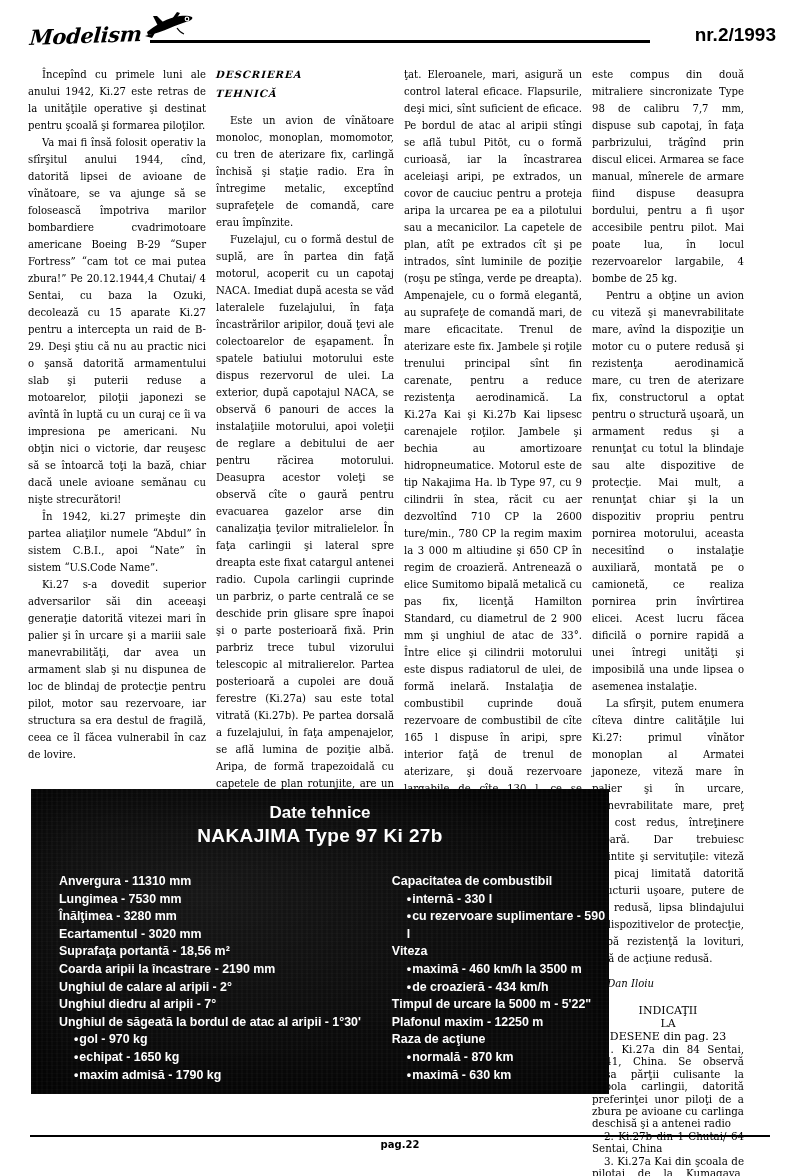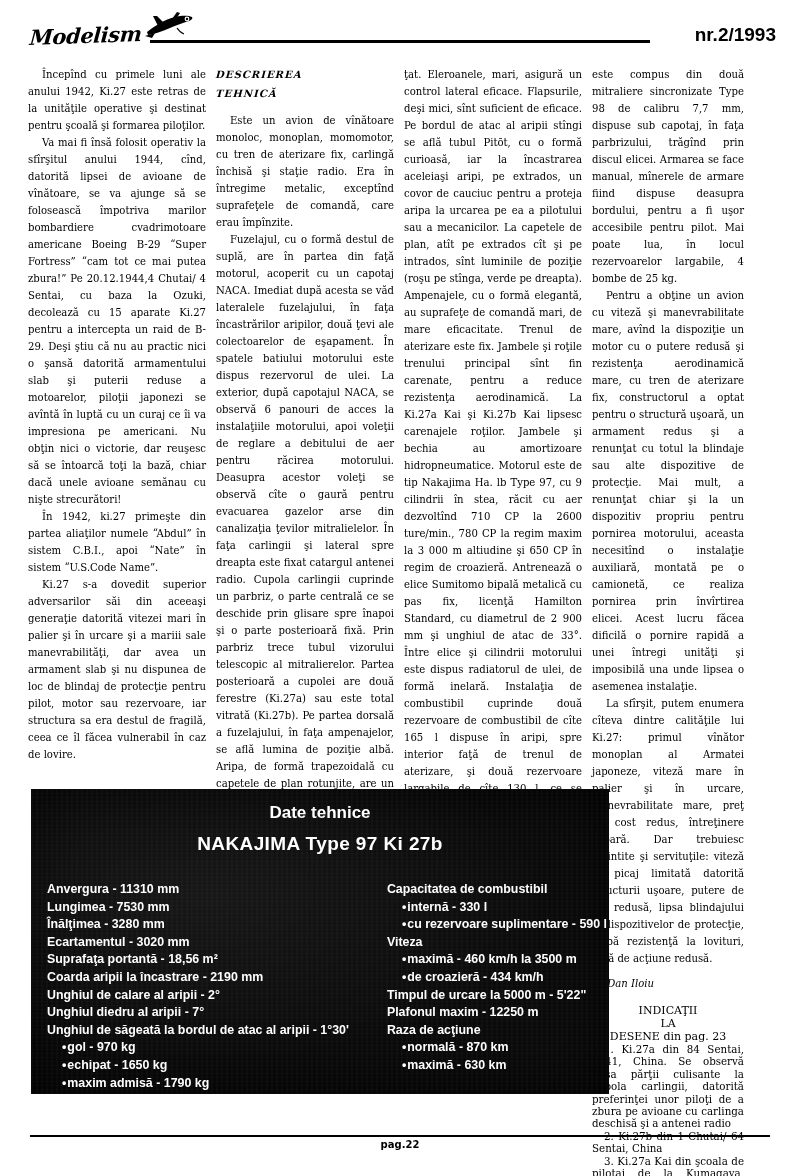--- a/index.html
+++ b/index.html
@@ -117,25 +117,25 @@
     pointer-events:none;
   }
   .db-title{
     position:relative;
     text-align:center;
     font-weight:bold;
     font-size:17px;
     line-height:23px;
     padding-top:12px;
   }
-  .db-title .l2{font-size:19px;letter-spacing:.4px;margin-top:8px;}
+  .db-title .l2{font-size:19px;letter-spacing:.4px;}
   .db-body{
     position:relative;
     display:flex;
-    padding:26px 0 0 0;
+    padding:26px 0 0 12px;
     gap:24px;
   }
   .db-col{font-weight:bold;font-size:12.4px;line-height:17.6px;}
   .db-col.left{width:330px;padding-left:16px;}
   .db-col.right{width:232px;}
   .db-col .sub{padding-left:15px;}
   .db-col .sub::before{content:"\2022";margin-right:1px;}
 
   
   .foot-rule{

